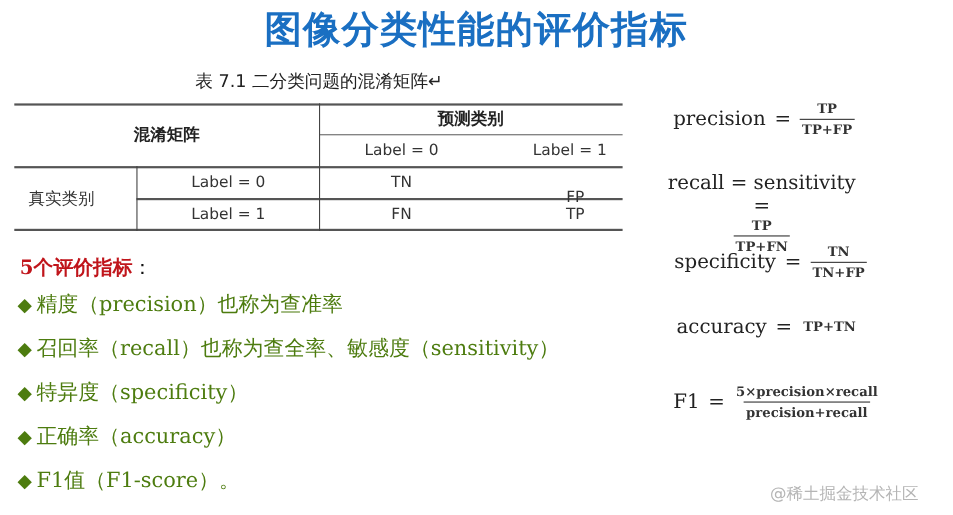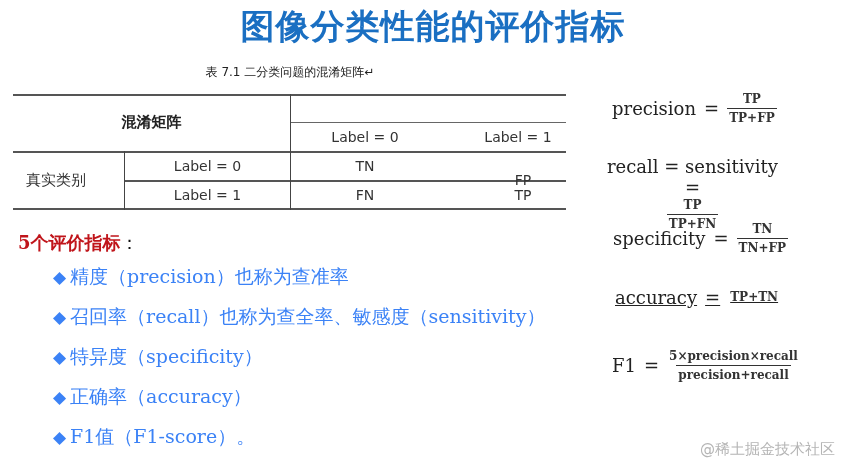--- a/index.html
+++ b/index.html
@@ -7,39 +7,39 @@
       width: 866px; height: 468px; background: #ffffff; position: relative; overflow: hidden;
       font-family: "DejaVu Sans", sans-serif; color: #111;
     }
     .title {
       position: absolute; left: 0; top: 4px; width: 866px; text-align: center;
       font-family: Liberation Sans, sans-serif; font-weight: bold; font-size: 34px;
       color: #1a6fc2; letter-spacing: 1px;
     }
     .caption {
       position: absolute; left: 170px; top: 64px; width: 240px; text-align: center;
-      font-size: 12px; color: #222;
+      font-size: 16px; color: #222;
     }
     .table { position: absolute; left: 13px; top: 94px; width: 553px; height: 116px; }
     .hl { position: absolute; left: 0; height: 0; border-top: 2px solid #555; }
     .hl.thin { border-top: 1px solid #666; }
     .vl { position: absolute; width: 0; border-left: 1.5px solid #444; }
     .cell { position: absolute; display: flex; align-items: center; justify-content: center;
       font-family: "DejaVu Sans", sans-serif; font-size: 14px; color: #333; }
     .cell.bold { font-weight: bold; font-size: 15px; color: #222; }
     .cell.cn { font-size: 15px; color: #333; }
     .heading5 {
       position: absolute; left: 18px; top: 231px; font-family: "DejaVu Serif", serif;
       font-size: 18px; font-weight: bold; color: #c0151b;
     }
     .heading5 .colon { color: #111; font-weight: normal; }
     .bullets { position: absolute; left: 16px; top: 264px; }
     .bullet {
       position: absolute; left: 0; white-space: nowrap;
-      font-family: "DejaVu Serif", serif; font-size: 19px; color: #3b82f6; margin-left: 37px;
+      font-family: "DejaVu Serif", serif; font-size: 19px; color: #4d7c0f;
     }
     .bullet .diamond { display: inline-block; margin-right: 4px; font-size: 17px; }
     .formula {
       position: absolute; display: flex; align-items: center;
       font-family: "DejaVu Serif", serif; color: #222; white-space: nowrap;
     }
     .formula .lhs { font-size: 18px; }
     .formula .eq { font-size: 18px; margin: 0 8px; }
     .frac { display: inline-flex; flex-direction: column; align-items: center; font-size: 12px; font-weight: bold; color: #333; }
     .frac .num { padding: 0 2px 2px 2px; }
@@ -61,20 +61,21 @@
   <div class="hl" style="top:0; width:553px;"></div>
   <div class="hl thin" style="top:28px; left:277px; width:276px;"></div>
   <div class="hl" style="top:57px; width:553px;"></div>
   <div class="hl" style="top:86px; left:111px; width:442px;"></div>
   <div class="hl" style="top:114px; width:553px;"></div>
 
   <div class="vl" style="left:277px; top:0; height:116px;"></div>
   <div class="vl" style="left:111px; top:57px; height:59px;"></div>
 
   <div class="cell bold" style="left:0; top:0; width:277px; height:57px;">混淆矩阵</div>
+  <div class="cell bold" style="left:277px; top:0; width:276px; height:28px;">预测类别</div>
   <div class="cell" style="left:277px; top:29px; width:150px; height:28px;">Label = 0</div>
   <div class="cell" style="left:440px; top:29px; width:130px; height:28px;">Label = 1</div>
 
   <div class="cell cn" style="left:0; top:58px; width:86px; height:57px;">真实类别</div>
   <div class="cell" style="left:112px; top:58px; width:165px; height:28px;">Label = 0</div>
   <div class="cell" style="left:112px; top:87px; width:165px; height:28px;">Label = 1</div>
 
   <div class="cell" style="left:277px; top:58px; width:150px; height:28px;">TN</div>
   <div class="cell" style="left:440px; top:72px; width:140px; height:28px;">FP</div>
   <div class="cell" style="left:277px; top:87px; width:150px; height:28px;">FN</div>
@@ -123,21 +124,21 @@
 
 <div class="formula" style="left:613px; top:222px;text-align:center;">
   <span class="lhs">specificity</span>
   <span class="eq">=</span>
   <span class="frac">
     <span class="num">TN</span>
     <span class="den">TN+FP</span>
   </span>
 </div>
 
-<div class="formula" style="left:615px; top:287px;text-decoration:underline;">
+<div class="formula" style="left:615px; top:287px;">
   <span class="lhs">accuracy</span>
   <span class="eq">=</span>
   <span class="frac">
     <span class="num">TP+TN</span>
   </span>
 </div>
 
 <div class="formula" style="left:612px; top:349px;">
   <span class="lhs">F1</span>
   <span class="eq">=</span>

